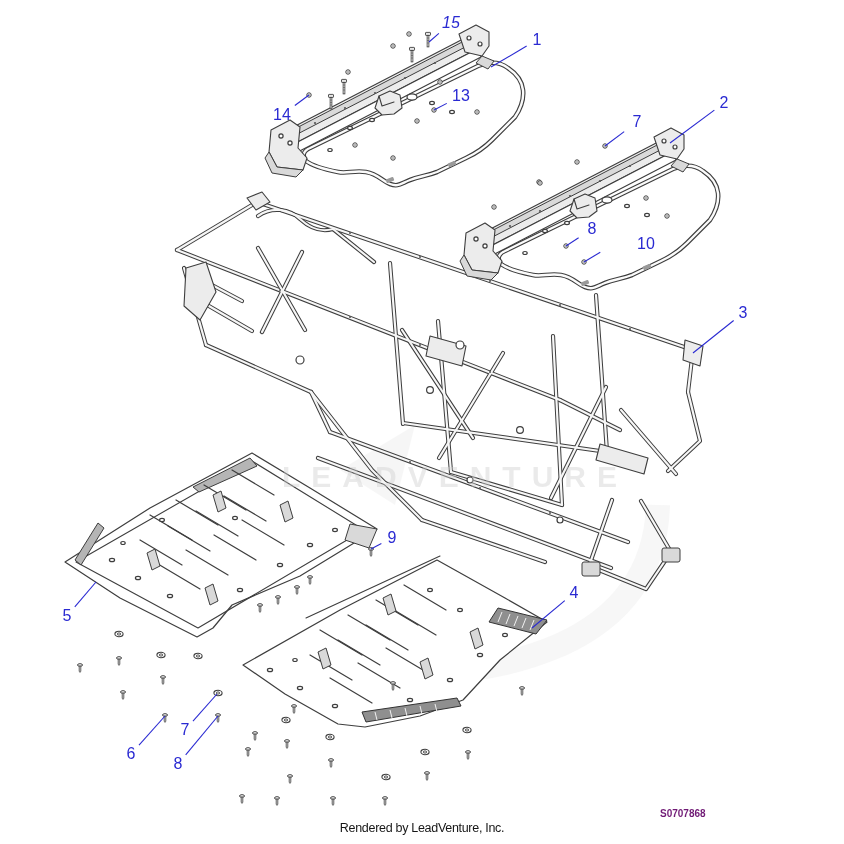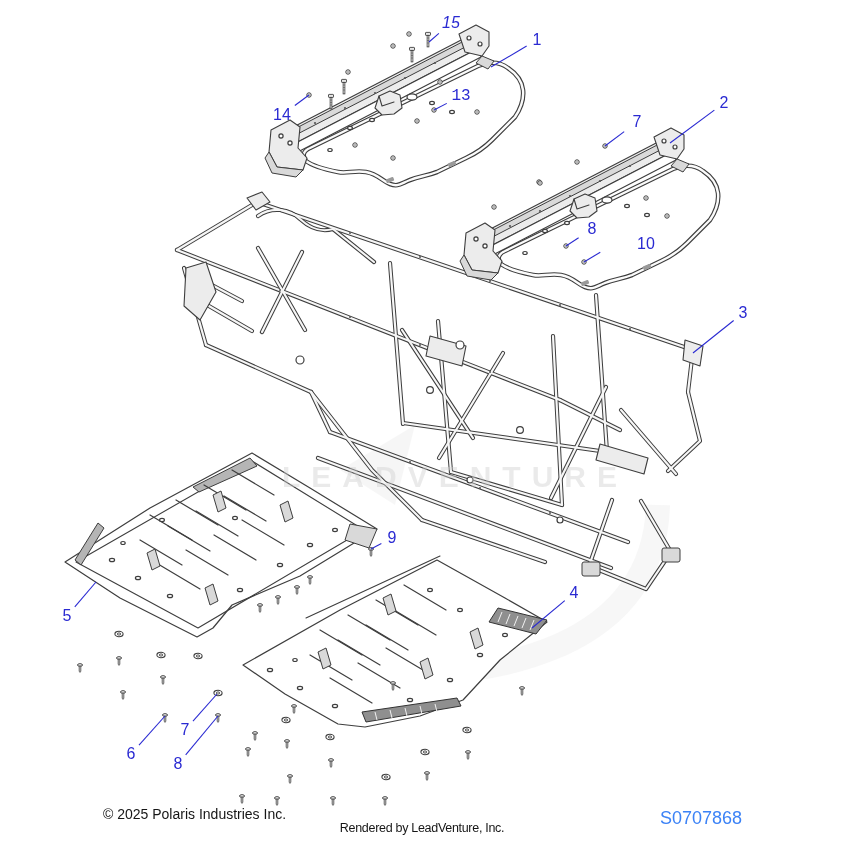--- a/index.html
+++ b/index.html
@@ -22,21 +22,21 @@
   .rivet{fill:#555;}
   
   .watermark{position:absolute;left:282px;top:460px;font-size:30px;font-weight:700;
              letter-spacing:11px;color:#cfcfcf;opacity:.42;pointer-events:none;z-index:3;}
   
   #callout-layer{position:absolute;left:0;top:0;width:844px;height:844px;z-index:4;pointer-events:none;}
   .callout-num{position:absolute;transform:translate(-50%,-52%);font-size:16px;line-height:1;
                color:var(--callout,#2a2ad2);font-family:"Liberation Sans",sans-serif;}
   
   .footer-copyright{position:absolute;left:103px;top:806px;font-size:14px;color:#161616;z-index:5;}
-  .footer-docnum{position:absolute;left:660px;top:808px;font-size:18px;color:#3b82f6;z-index:5;}
+  .footer-docnum{position:absolute;left:660px;top:808px;font-size:10px;color:#701a75;z-index:5;font-weight:bold;}
   .footer-rendered{position:absolute;left:0;top:821px;width:844px;text-align:center;
                    font-size:12.5px;letter-spacing:-0.3px;color:#161616;z-index:5;}
 </style>
 </head>
 <body>
 
 <div class="canvas">
 
   <svg width="844" height="844" viewBox="0 0 844 844">
     <defs>
@@ -378,21 +378,20 @@
       <div class="callout-num" style="left: 743px; top: 313px;">3</div>
       <div class="callout-num" style="left: 574px; top: 593px;">4</div>
       <div class="callout-num" style="left: 67px; top: 616px;">5</div>
       <div class="callout-num" style="left: 131px; top: 754px;">6</div>
       <div class="callout-num" style="left: 185px; top: 730px;">7</div>
       <div class="callout-num" style="left: 178px; top: 764px;">8</div>
       <div class="callout-num" style="left: 392px; top: 538px;">9</div>
       <div class="callout-num" style="left: 646px; top: 244px;">10</div>
       <div class="callout-num" style="left: 592px; top: 229px;">8</div>
       <div class="callout-num" style="left: 637px; top: 122px;">7</div>
-      <div class="callout-num" style="left: 461px; top: 96px; font-family: Liberation Mono, monospace;">13</div>
+      <div class="callout-num" style="left: 461px; top: 96px;">13</div>
       <div class="callout-num" style="left: 282px; top: 115px; text-align: center;">14</div>
       <div class="callout-num" style="left: 451px; top: 23px; font-style: italic;">15</div>
     </div>
 
-  <div class="footer-copyright">© 2025 Polaris Industries Inc.</div>
   <div class="footer-docnum">S0707868</div>
   <div class="footer-rendered">Rendered by LeadVenture, Inc.</div>
 </div>
 
 </body></html>

